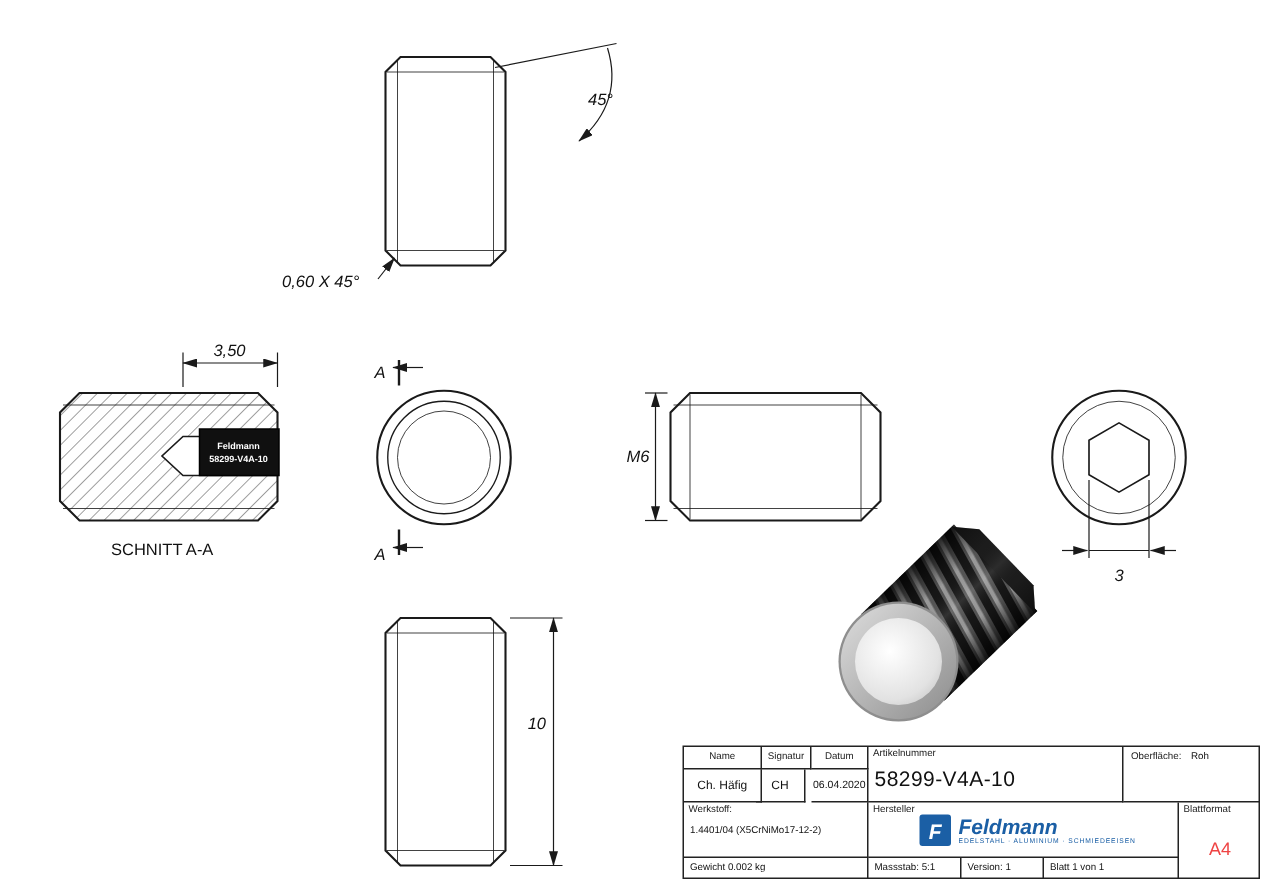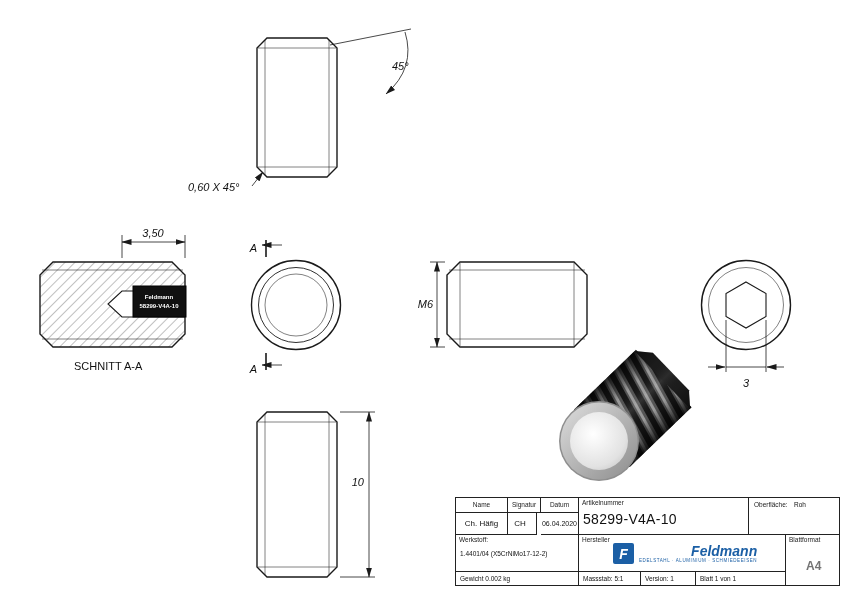--- a/index.html
+++ b/index.html
@@ -9,30 +9,30 @@
   .outline  { fill:none; stroke:#1a1a1a; stroke-width:1.4; }
   .outline2 { fill:none; stroke:#1a1a1a; stroke-width:1.1; }
   .thin     { fill:none; stroke:#1a1a1a; stroke-width:0.55; }
   .dim      { fill:none; stroke:#1a1a1a; stroke-width:0.8; }
   .dimtext  { font:italic 11px "Liberation Sans", sans-serif; fill:#111; }
   .label    { font:11px "Liberation Sans", sans-serif; fill:#111; }
   .stamp    { font:bold 6px "Liberation Sans", sans-serif; fill:#ffffff; }
 
   
   .titleblock { position:absolute; left:455px; top:497px; width:385px; height:89px;
-                border:1.4px solid #222; box-sizing:border-box; background:#fff;text-align:right; }
+                border:1.4px solid #222; box-sizing:border-box; background:#fff; }
   .cell { position:absolute; box-sizing:border-box; overflow:hidden; }
   .br { border-right:1px solid #222; }
   .bb { border-bottom:1px solid #222; }
   .tb-label { font-size:6.5px; color:#222; line-height:1; }
   .tb-small { font-size:6.5px; color:#111; line-height:1; }
   .tb-value { font-size:8px; color:#111; line-height:1; }
   .center-cell { display:flex; align-items:center; justify-content:center; }
   .artikel-value { font-size:14px; color:#111; letter-spacing:0.3px; }
-  .a4-value { font-size:12px; color:#737373;font-weight:bold; }
+  .a4-value { font-size:12px; color:#ef4444; }
   .corner-label { position:absolute; left:3px; top:2px; }
   .logo-wrap { position:absolute; left:34px; top:8px; display:flex; align-items:center; gap:5px; }
   .logo-square { width:21px; height:21px; background:#1b5fa5; color:#fff; display:flex;
                  align-items:center; justify-content:center; font-weight:bold; font-size:14px;
                  font-style:italic; border-radius:2px; }
   .logo-text { display:flex; flex-direction:column; }
   .logo-name { color:#1b5fa5; font-weight:bold; font-style:italic; font-size:14px; line-height:1.05; }
   .logo-tagline { color:#1b5fa5; font-size:4.5px; letter-spacing:0.6px; }
 </style>
 </head>

